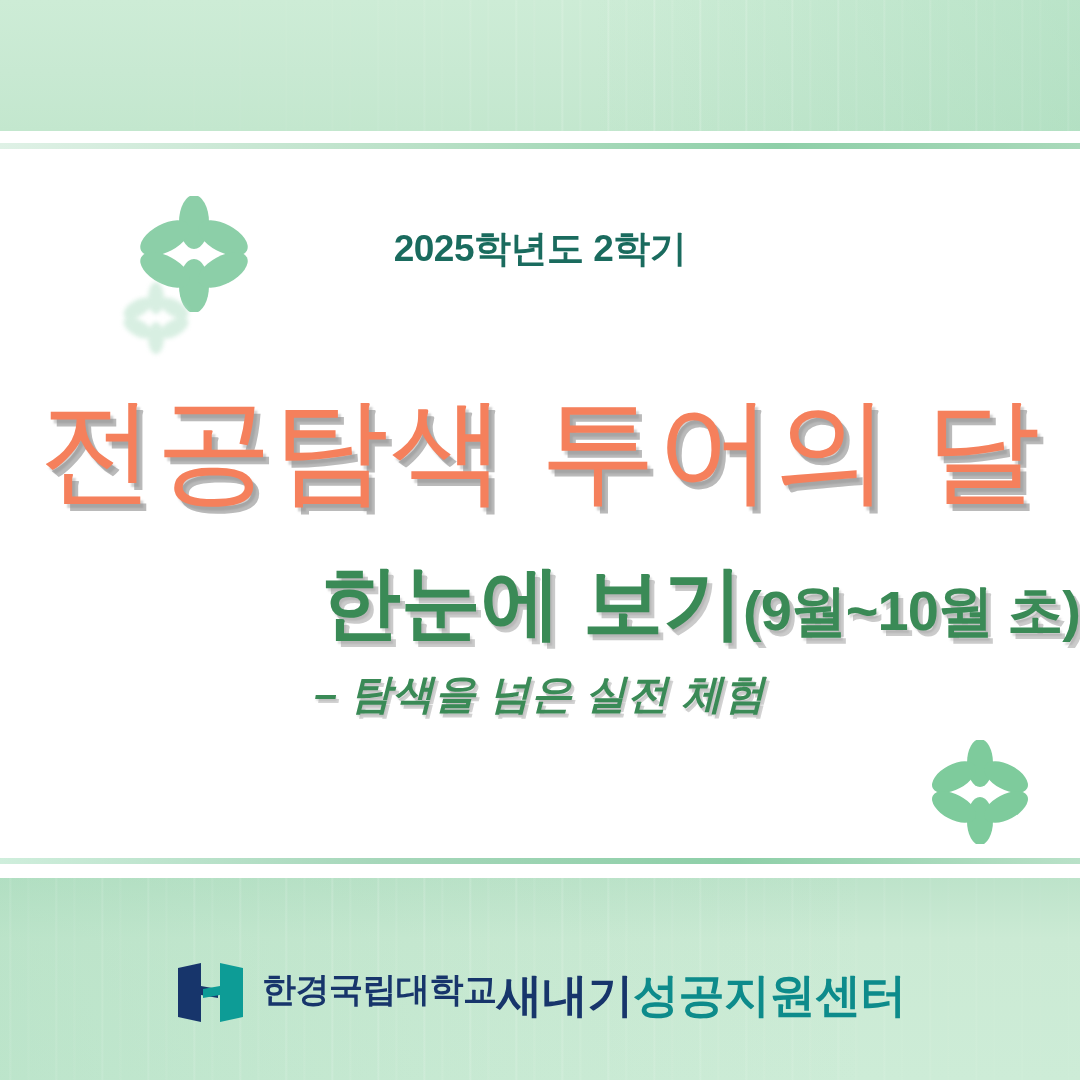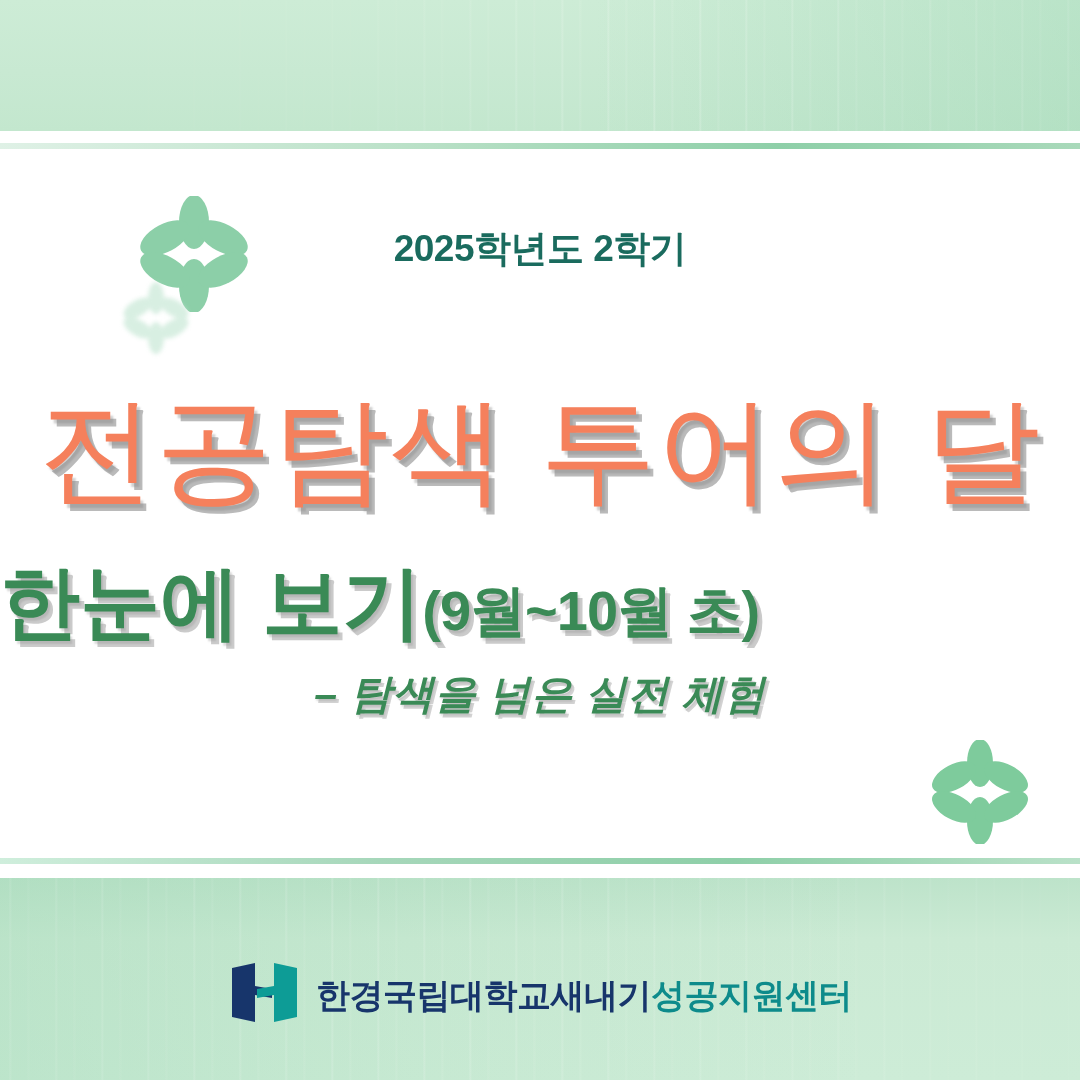--- a/index.html
+++ b/index.html
@@ -129,21 +129,21 @@
     text-shadow:
       6px 7px 0 rgba(130,130,130,0.55),
       3px 4px 2px rgba(150,150,150,0.45);
   }
 
   .sub-title {
     position: absolute;
     left: 0;
     top: 563px;
     width: 1080px;
-    text-align: left;
+    text-align: right;
     color: #3a8a56;
     font-weight: 900;
     line-height: 1;
     letter-spacing: 0px;
     text-shadow:
       5px 6px 0 rgba(140,140,140,0.45),
       2px 3px 2px rgba(155,155,155,0.38);
   }
   .sub-title .big { font-size: 80px; }
   .sub-title .paren { font-size: 56px; letter-spacing: -1px; }
@@ -180,21 +180,21 @@
     display: flex;
     line-height: 1.02;
   }
   .logo-line-1 {
     font-size: 34px;
     font-weight: 800;
     color: #17356b;
     letter-spacing: -0.5px;
   }
   .logo-line-2 {
-    font-size: 34px;
+    font-size: 46px;
     font-weight: 800;
     letter-spacing: -0.5px;
   }
   .logo-line-2 .navy { color: #17356b; }
   .logo-line-2 .teal { color: #0d8b8b; }
 </style>
 </head>
 <body>
 
 <div id="poster">

